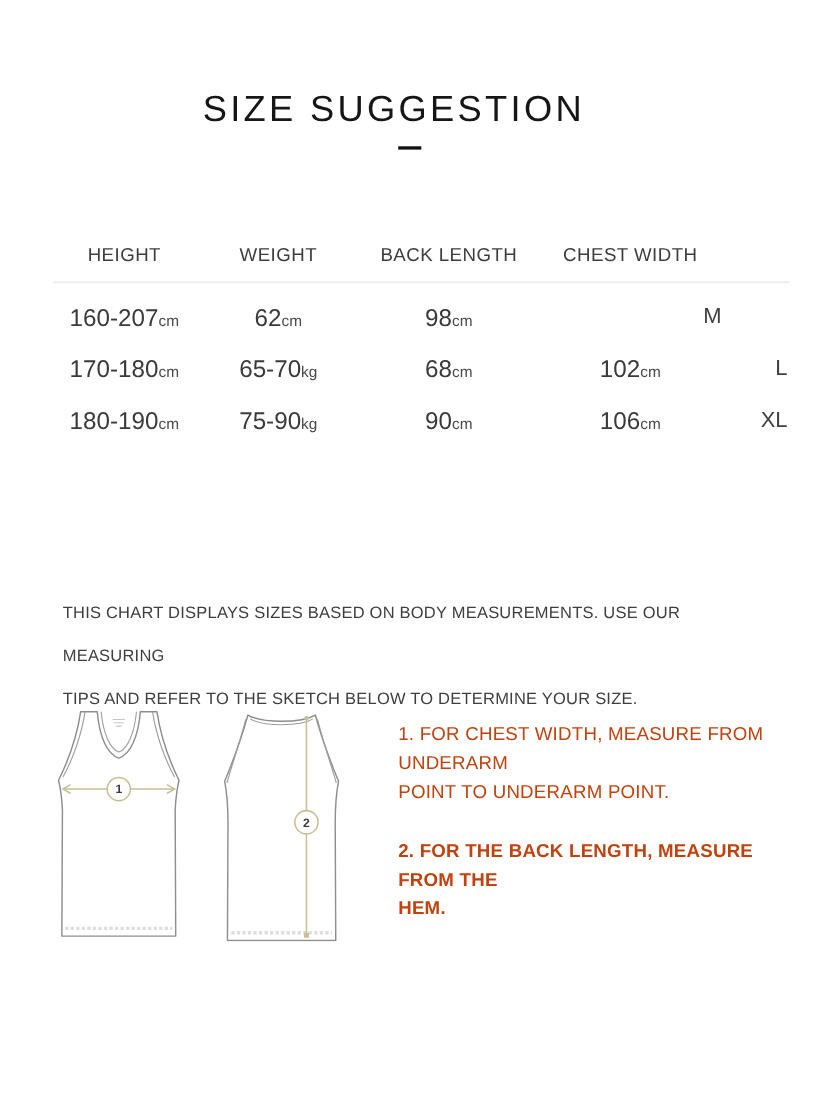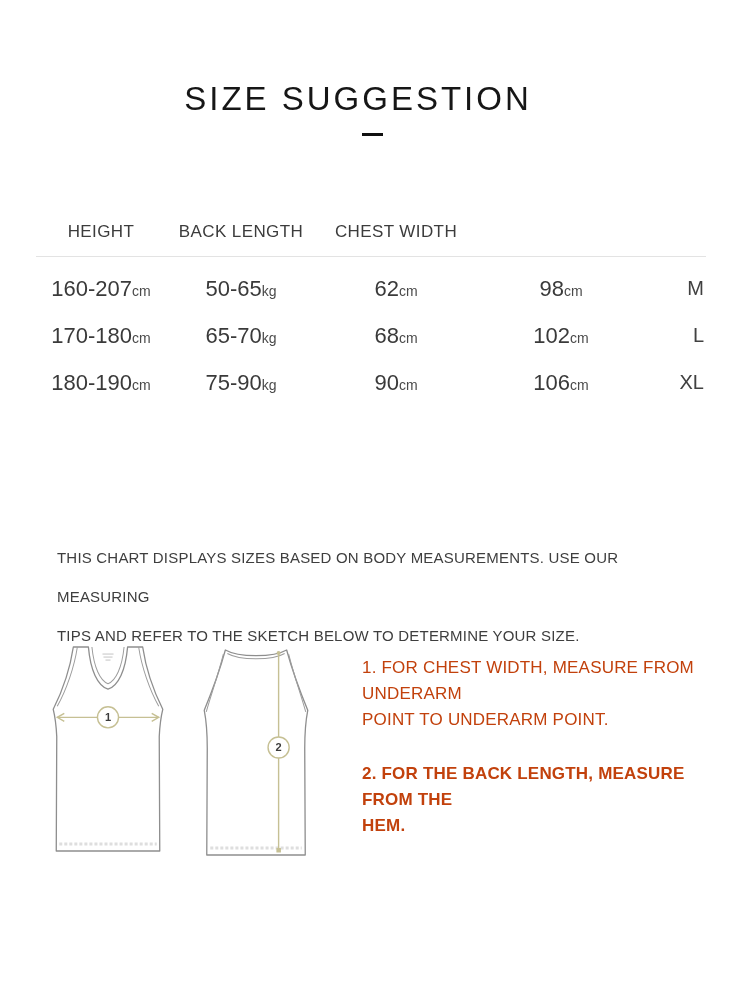--- a/index.html
+++ b/index.html
@@ -31,21 +31,21 @@
   .title-dash {
     position: absolute;
     top: 133px; left: 362px;
     width: 21px; height: 3px;
     background: #101010;
   }
 
   
   .size-table {
     position: absolute;
-    top: 218px; left: 36px;
+    top: 218px; left: 48px;
     width: 670px;
   }
   .t-row {
     display: grid;
     grid-template-columns: 130px 150px 160px 170px 60px;
     align-items: center;
   }
   .t-head { height: 28px; }
   .t-head .t-cell {
     font-size: 17px;
@@ -109,30 +109,30 @@
 <body>
 
 <div class="page">
 
   <div class="title">SIZE SUGGESTION</div>
   <div class="title-dash"></div>
 
   <div class="size-table">
     <div class="t-row t-head">
       <div class="t-cell">HEIGHT</div>
+      <div class="t-cell">WEIGHT</div>
       <div class="t-cell">BACK LENGTH</div>
       <div class="t-cell">CHEST WIDTH</div>
       <div class="t-cell"></div>
     </div>
     <div class="t-divider"></div>
 
     <div class="t-body">
       <div class="t-row">
         <div class="t-cell num"><span>160-207</span><span class="unit">cm</span></div>
-        <div class="t-cell num"><span>50-65</span><span class="unit">kg</span></div>
         <div class="t-cell num"><span>62</span><span class="unit">cm</span></div>
         <div class="t-cell num"><span>98</span><span class="unit">cm</span></div>
         <div class="t-cell size-col">M</div>
       </div>
       <div class="t-row">
         <div class="t-cell num"><span>170-180</span><span class="unit">cm</span></div>
         <div class="t-cell num"><span>65-70</span><span class="unit">kg</span></div>
         <div class="t-cell num"><span>68</span><span class="unit">cm</span></div>
         <div class="t-cell num"><span>102</span><span class="unit">cm</span></div>
         <div class="t-cell size-col">L</div>

